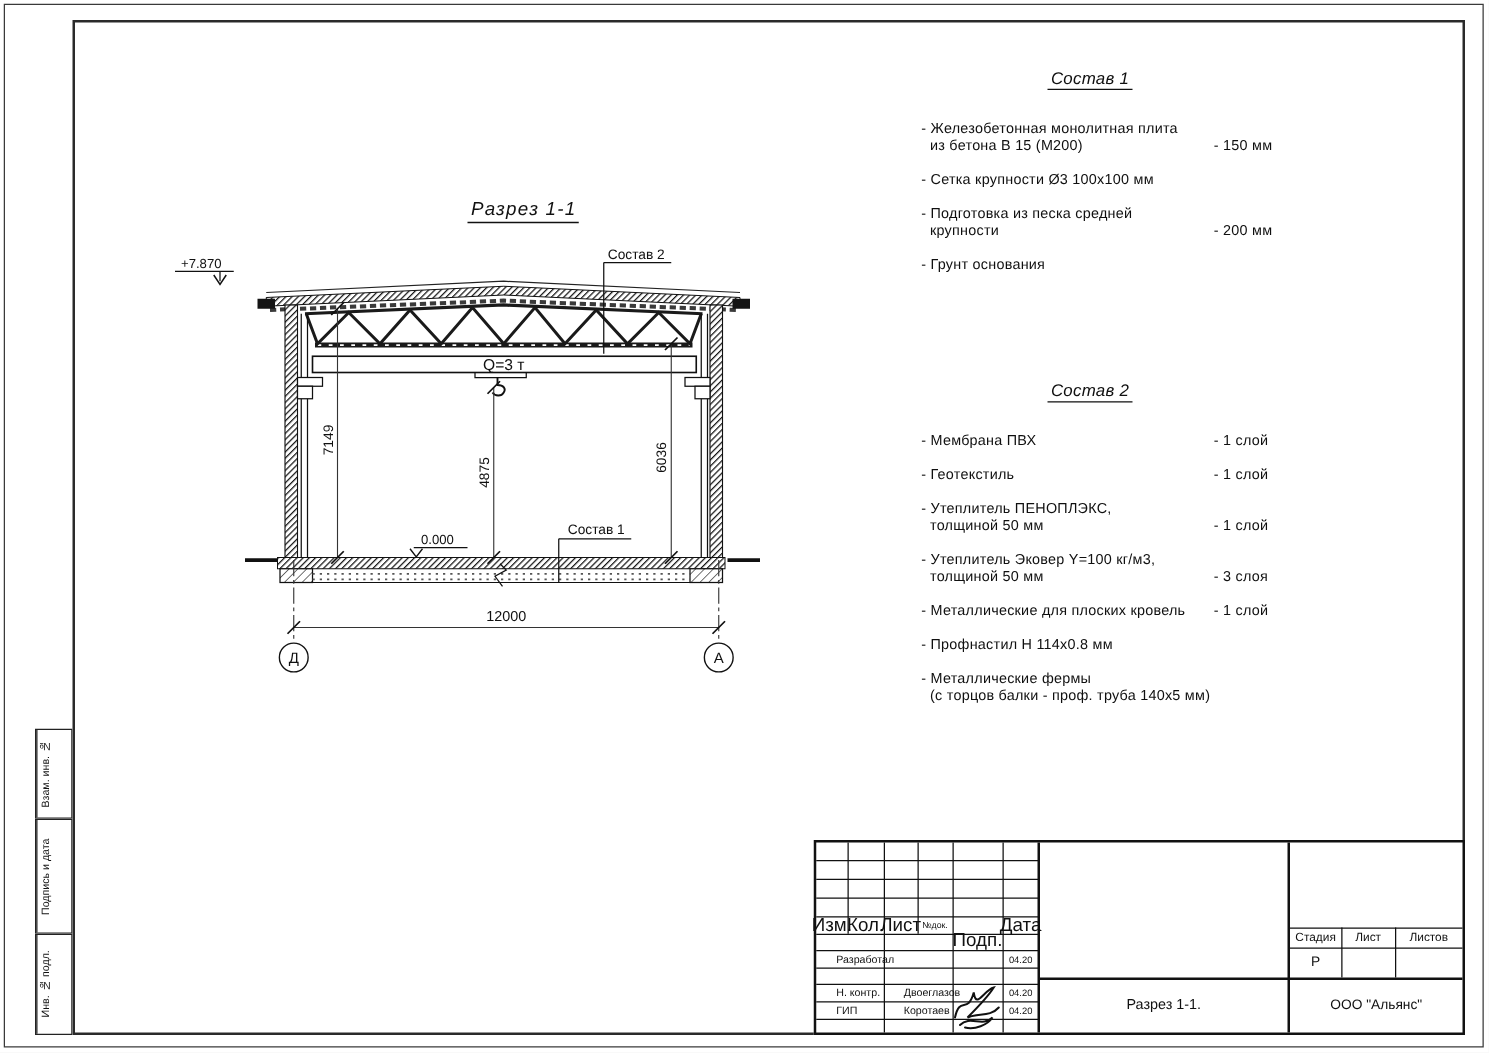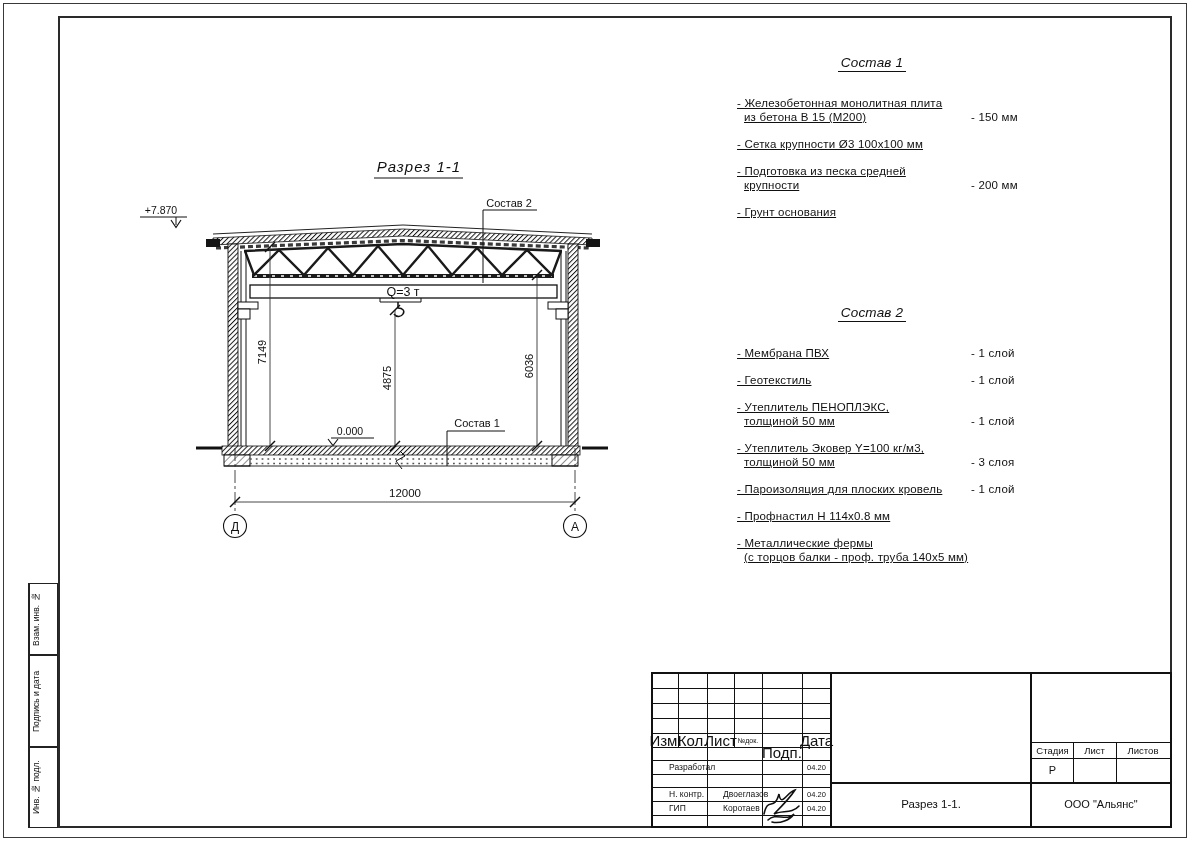--- a/index.html
+++ b/index.html
@@ -12,21 +12,21 @@
   .sbox { position:absolute; left:28px; width:30px; border:1.5px solid #222; display:flex; background:#fff; }
   .sbox .lab { width:14px; border-right:1px solid #222; writing-mode:vertical-rl; transform:rotate(180deg);
                font-size:8.5px; line-height:13px; text-align:center; white-space:nowrap; color:#111; }
   .sbox .rest { flex:1; }
 
   
   .sostav { position:absolute; width:305px; font-size:11.5px; letter-spacing:.2px; color:#101010; }
   .sostav .hdr { width:270px; text-align:center; font-style:italic; font-size:13.5px; margin-bottom:26px; }
   .sostav .hdr span { border-bottom:1.2px solid #111; padding:0 3px 1px; }
   .sostav .item { display:flex; align-items:flex-end; margin-bottom:13px; line-height:14px; }
-  .sostav .nm { width:234px;text-decoration:underline; }
+  .sostav .nm { width:234px; }
   .sostav .nm .l1 { display:block; }
   .sostav .nm .l2 { display:block; padding-left:7px; }
   .sostav .nm .l2:empty { display:none; }
   .sostav .val { white-space:nowrap; }
 
   
   .tblock { position:absolute; left:651px; top:672px; width:521px; height:156px; border:2px solid #111; background:#fff; }
   .tb-l { position:absolute; background:#111; }
   .tb-t { position:absolute; font-size:15px; color:#111; display:flex; align-items:center; justify-content:center; white-space:nowrap; }
   .tb-t.left { justify-content:flex-start; padding-left:16px; }
@@ -206,21 +206,21 @@
     </div>
     <div class="item">
       <div class="nm">
           <span class="l1">- Утеплитель Эковер Y=100 кг/м3,</span>
           <span class="l2">толщиной 50 мм</span>
         </div>
       <div class="val">- 3 слоя</div>
     </div>
     <div class="item">
       <div class="nm">
-          <span class="l1">- Пароизоляция для плоских кровель</span>
+          <span class="l1">- Металлические для плоских кровель</span>
         </div>
       <div class="val">- 1 слой</div>
     </div>
     <div class="item">
       <div class="nm">
           <span class="l1">- Профнастил Н 114х0.8 мм</span>
         </div>
       <div class="val"></div>
     </div>
     <div class="item">

